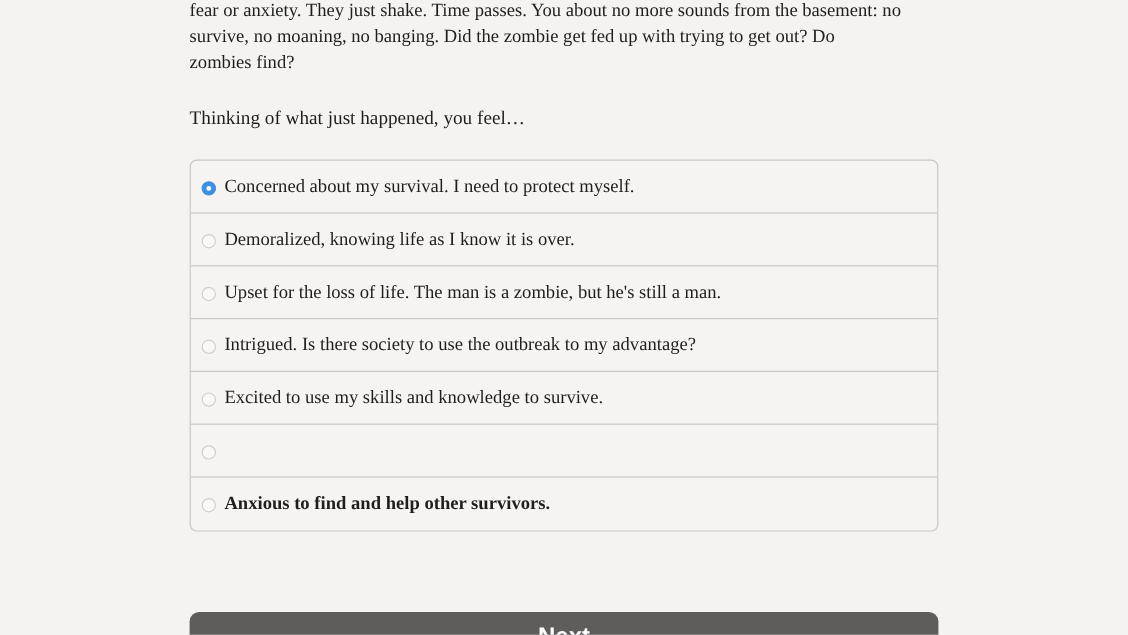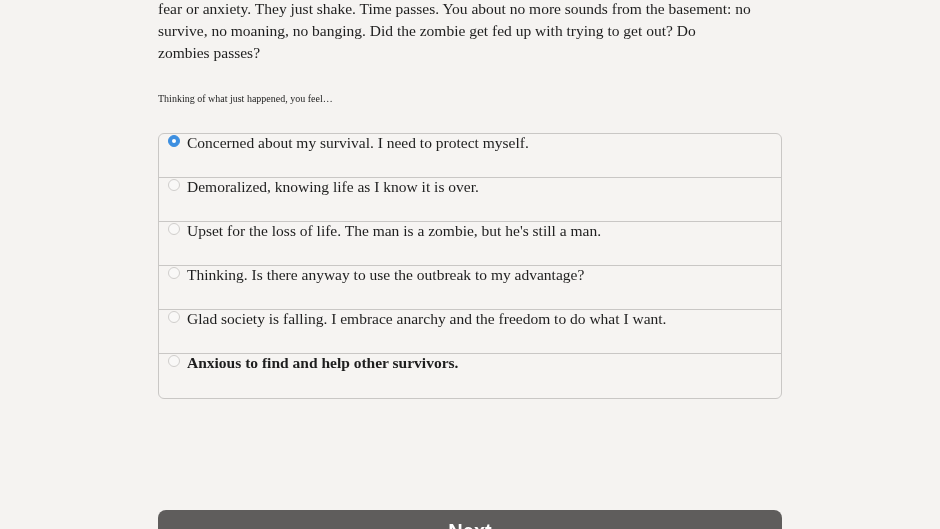--- a/index.html
+++ b/index.html
@@ -12,31 +12,31 @@
   }
   .content {
     position: absolute; left: 158px; top: 0; width: 624px;
   }
   .passage {
     font-size: 15.5px; line-height: 22px;
     margin: 0; position: absolute; top: -2px; left: 0; width: 624px;
   }
   .prompt {
     position: absolute; top: 88px; left: 0;
-    font-size: 10px; line-height: 22px; margin: 0;
+    font-size: 16px; line-height: 22px; margin: 0;
   }
   .choices {
     position: absolute; top: 133px; left: 0; width: 622px;
     border: 1px solid #c9c7c5; border-radius: 6px;
     background: #f6f4f2;
     overflow: hidden;
   }
   .choice {
     height: 43px; border-bottom: 1px solid #c9c7c5;
-    display: flex; align-items: flex-start;
+    display: flex; align-items: center;
     padding-left: 9px; cursor: pointer;
     font-size: 15.5px;
   }
   .choice:last-child { border-bottom: none; height: 44px; font-weight: bold; }
   .radio {
     width: 12px; height: 12px; border-radius: 50%;
     border: 1px solid #d0cecc; background: #f9f8f7;
     box-sizing: border-box; margin-right: 7px; flex: 0 0 auto;
     position: relative; top: 1px;
   }
@@ -55,44 +55,47 @@
     padding-top: 4px; box-sizing: border-box; cursor: pointer;
   }
 </style>
 </head>
 <body>
 
 <div class="content">
   <p class="passage">
     <span>fear or anxiety. They just shake. Time passes. You about no more sounds from the basement: no</span><br>
     <span>survive, no moaning, no banging. Did the zombie get fed up with trying to get out? Do</span><br>
-    <span>zombies passes?</span>
+    <span>zombies find?</span>
   </p>
   <p class="prompt">Thinking of what just happened, you feel…</p>
 
   <div class="choices">
     <div class="choice">
       <span class="radio checked"></span>
       <span>Concerned about my survival. I need to protect myself.</span>
     </div>
     <div class="choice">
       <span class="radio"></span>
       <span>Demoralized, knowing life as I know it is over.</span>
     </div>
     <div class="choice">
       <span class="radio"></span>
       <span>Upset for the loss of life. The man is a zombie, but he's still a man.</span>
     </div>
     <div class="choice">
       <span class="radio"></span>
-      <span>Thinking. Is there anyway to use the outbreak to my advantage?</span>
+      <span>Intrigued. Is there society to use the outbreak to my advantage?</span>
     </div>
     <div class="choice">
       <span class="radio"></span>
-      <span>Glad society is falling. I embrace anarchy and the freedom to do what I want.</span>
+      <span>Excited to use my skills and knowledge to survive.</span>
+    </div>
+    <div class="choice">
+      <span class="radio"></span>
     </div>
     <div class="choice">
       <span class="radio"></span>
       <span>Anxious to find and help other survivors.</span>
     </div>
   </div>
 </div>
 
 <button class="next">Next</button>
 

